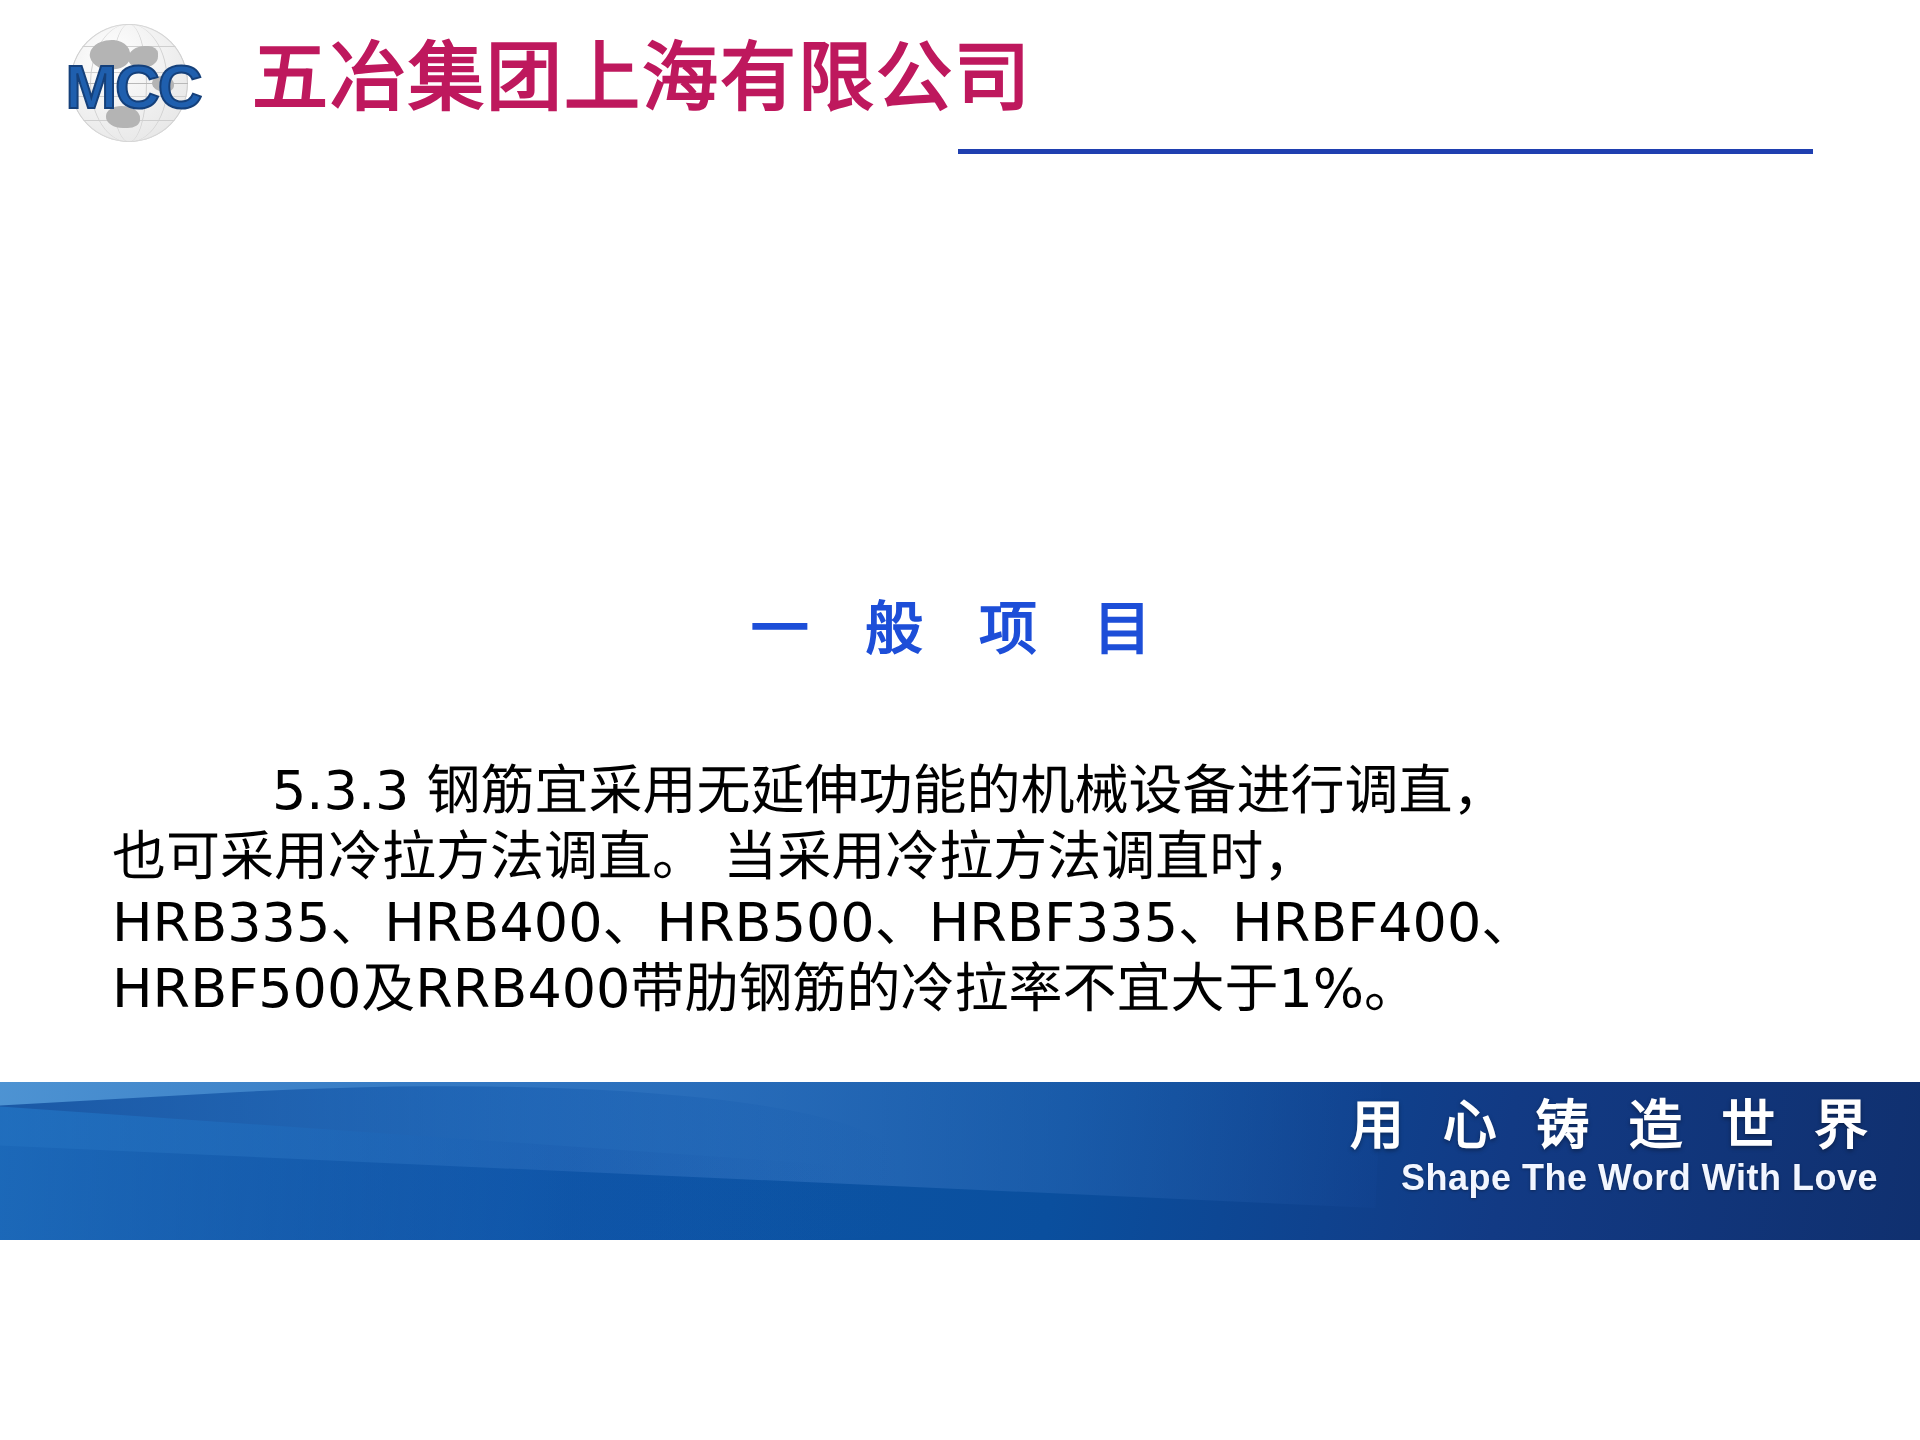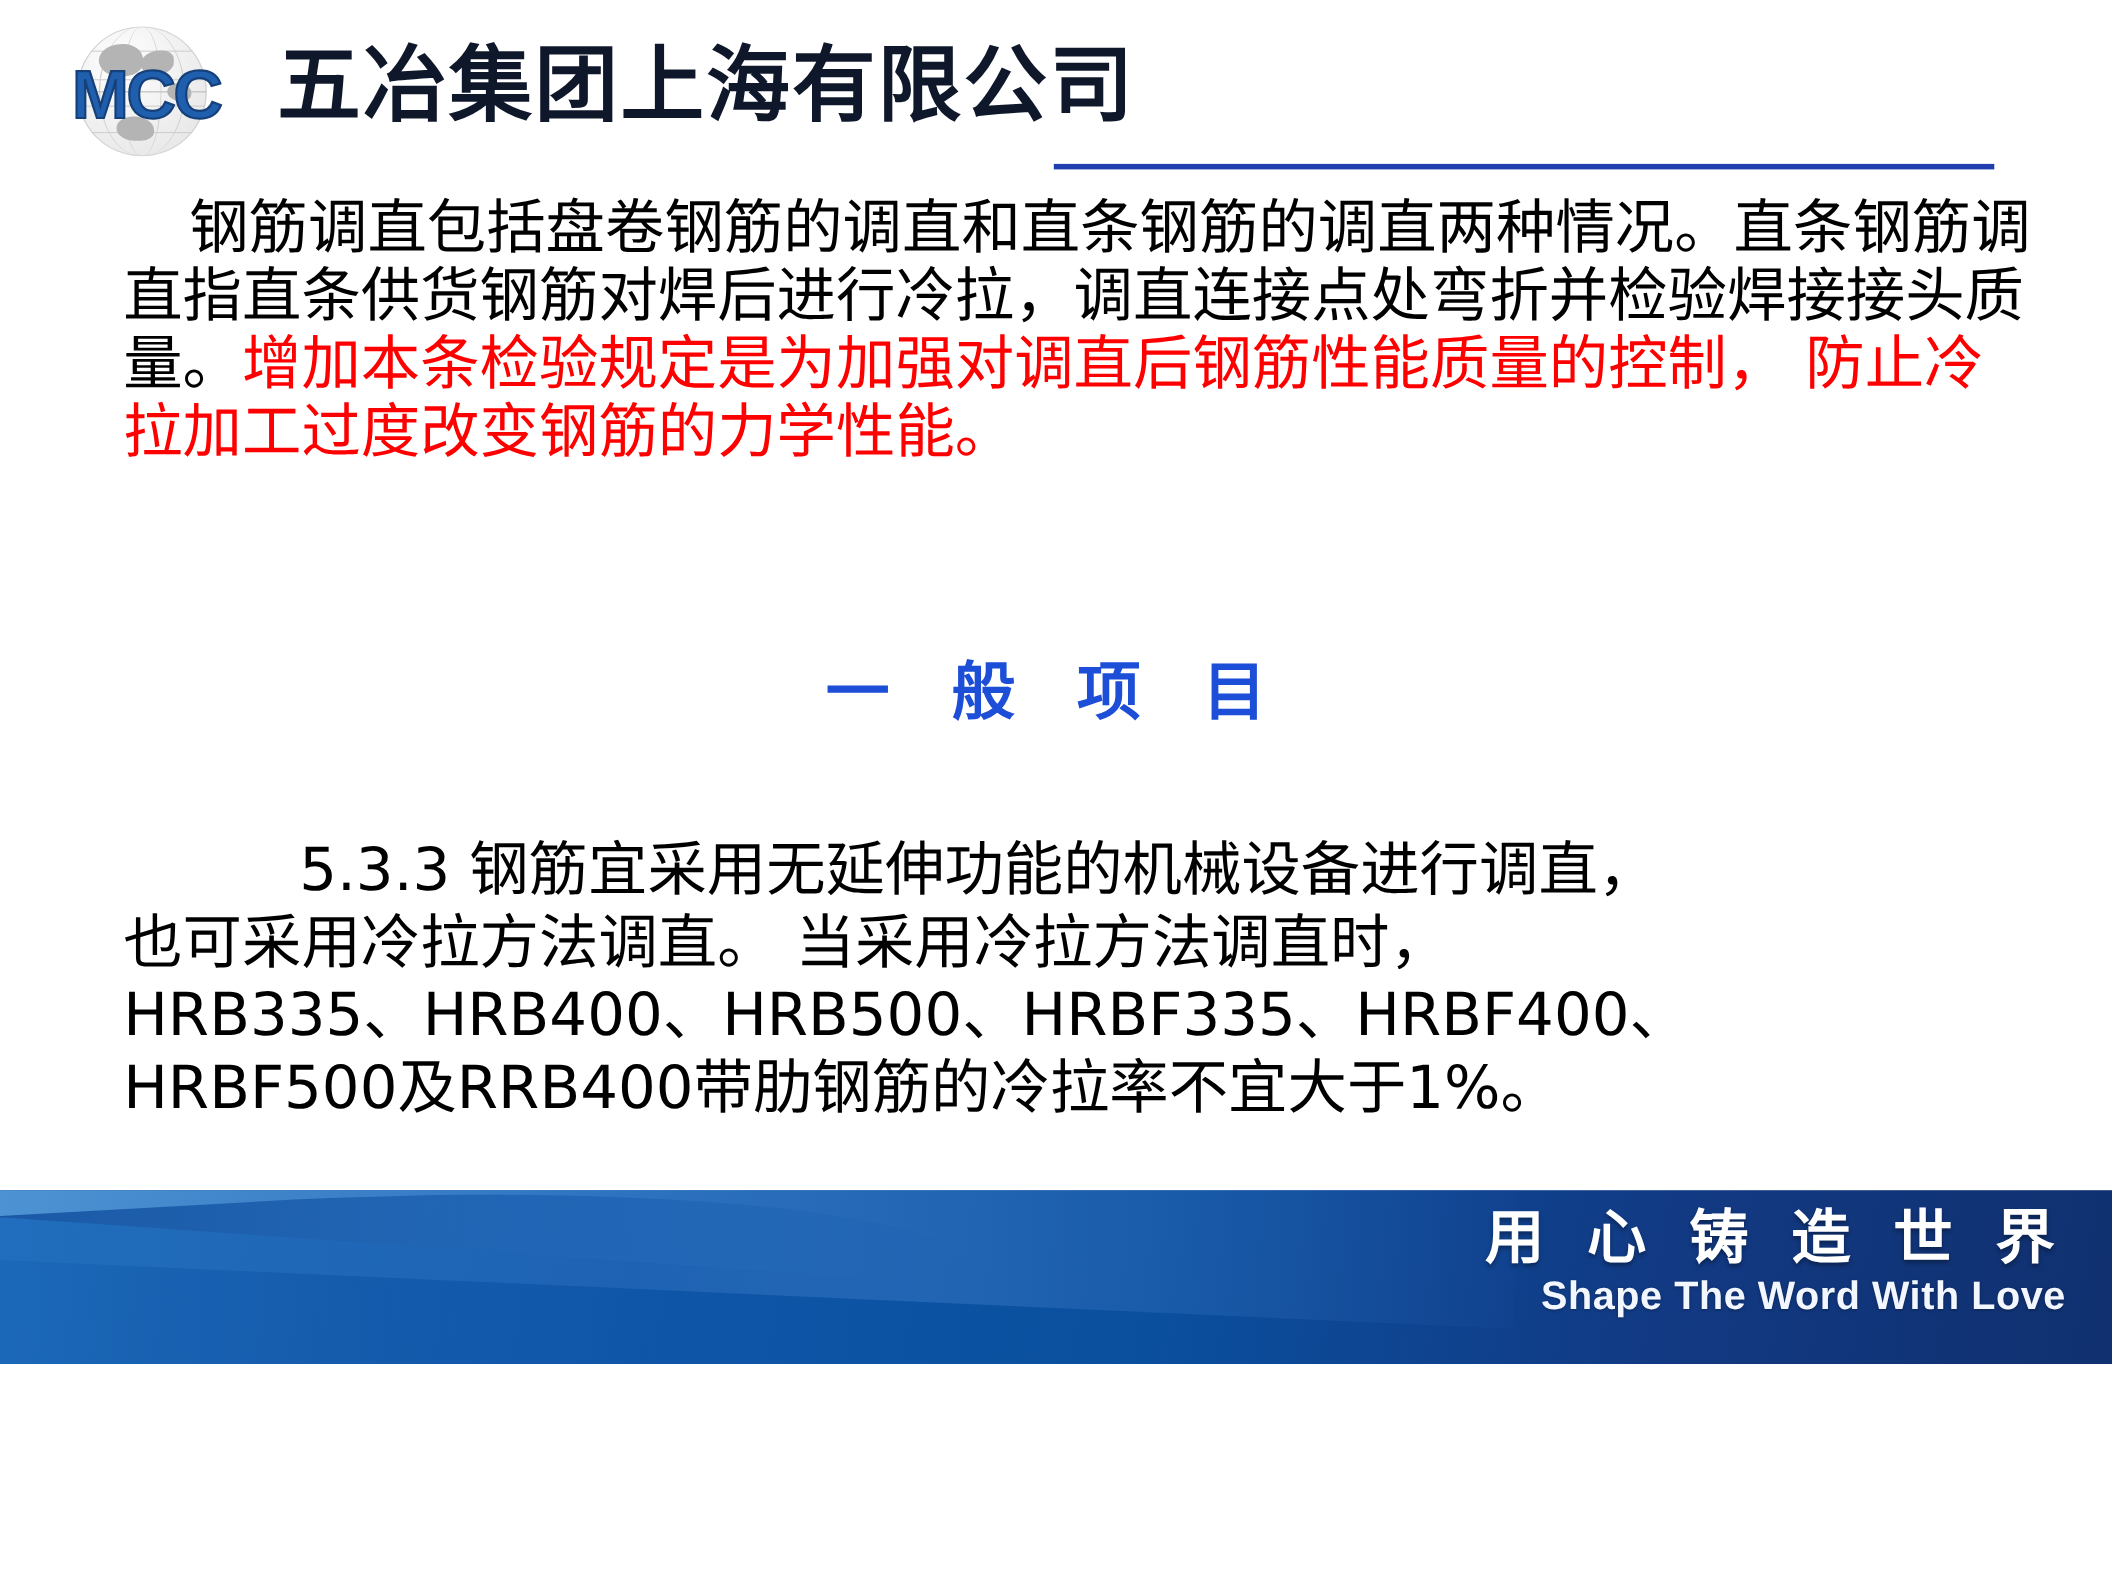--- a/index.html
+++ b/index.html
@@ -79,21 +79,21 @@
     text-align:center;
     -webkit-text-stroke:2px #15407a;
     line-height:1;
   }
   #company-name {
     position:absolute;
     left:252px; top:40px;
     font-family:"DejaVu Sans", "Liberation Sans", sans-serif;
     font-size:76px;
     font-weight:bold;
-    color:#0f172a;
+    color:#be185d;
     letter-spacing:2px;
     line-height:1;
     white-space:nowrap;
   }
   #header-rule {
     position:absolute;
     left:958px; top:149px;
     width:855px; height:5px;
     background:#1F3FB0;
   }
@@ -215,23 +215,20 @@
         <div class="land l4"></div>
       </div>
       <div id="mcc-text">MCC</div>
     </div>
 
     <div id="company-name">五冶集团上海有限公司</div>
 
     <div id="header-rule"></div>
   </div>
 
-  <div id="body-copy">
-    <p class="para"><span class="indent"></span><span>钢筋调直包括盘卷钢筋的调直和直条钢筋的调直两种情况。直条钢筋调直指直条供货钢筋对焊后进行冷拉，调直连接点处弯折并检验焊接接头质量。</span><span class="hl-red">增加本条检验规定是为加强对调直后钢筋性能质量的控制， 防止冷拉加工过度改变钢筋的力学性能。</span></p>
-  </div>
 
   <div id="section-heading">一 般 项 目</div>
 
   <div id="clause-block">
     <p class="para"><span class="indent"></span><span>5.3.3  钢筋宜采用无延伸功能的机械设备进行调直，</span></p>
     <p class="para nowrapline">也可采用冷拉方法调直。 当采用冷拉方法调直时，</p>
     <p class="para nowrapline">HRB335、HRB400、HRB500、HRBF335、HRBF400、</p>
     <p class="para nowrapline">HRBF500及RRB400带肋钢筋的冷拉率不宜大于1%。</p>
   </div>
 

